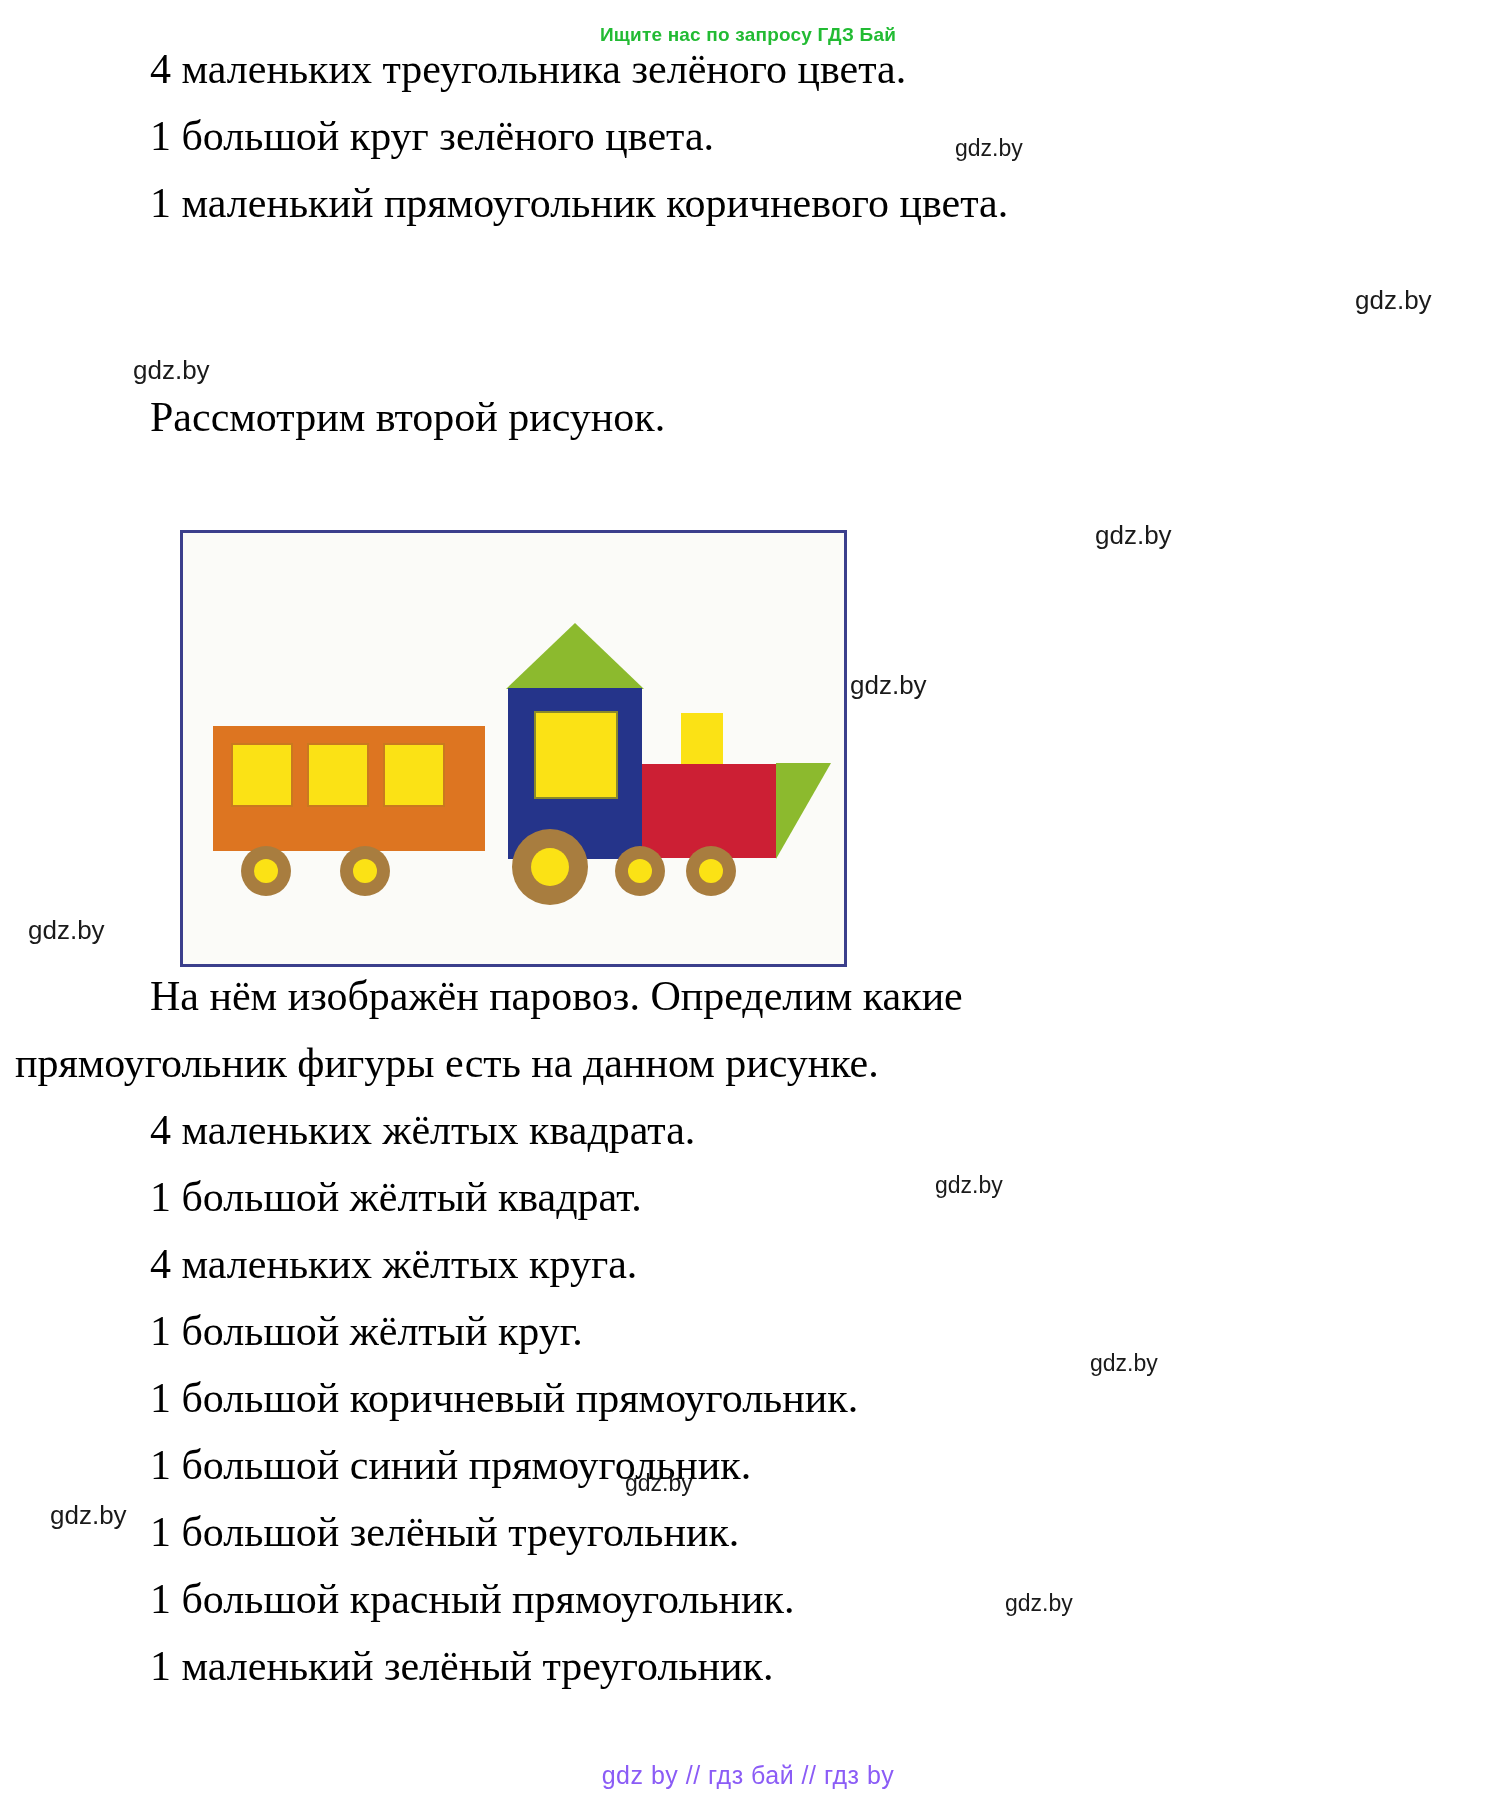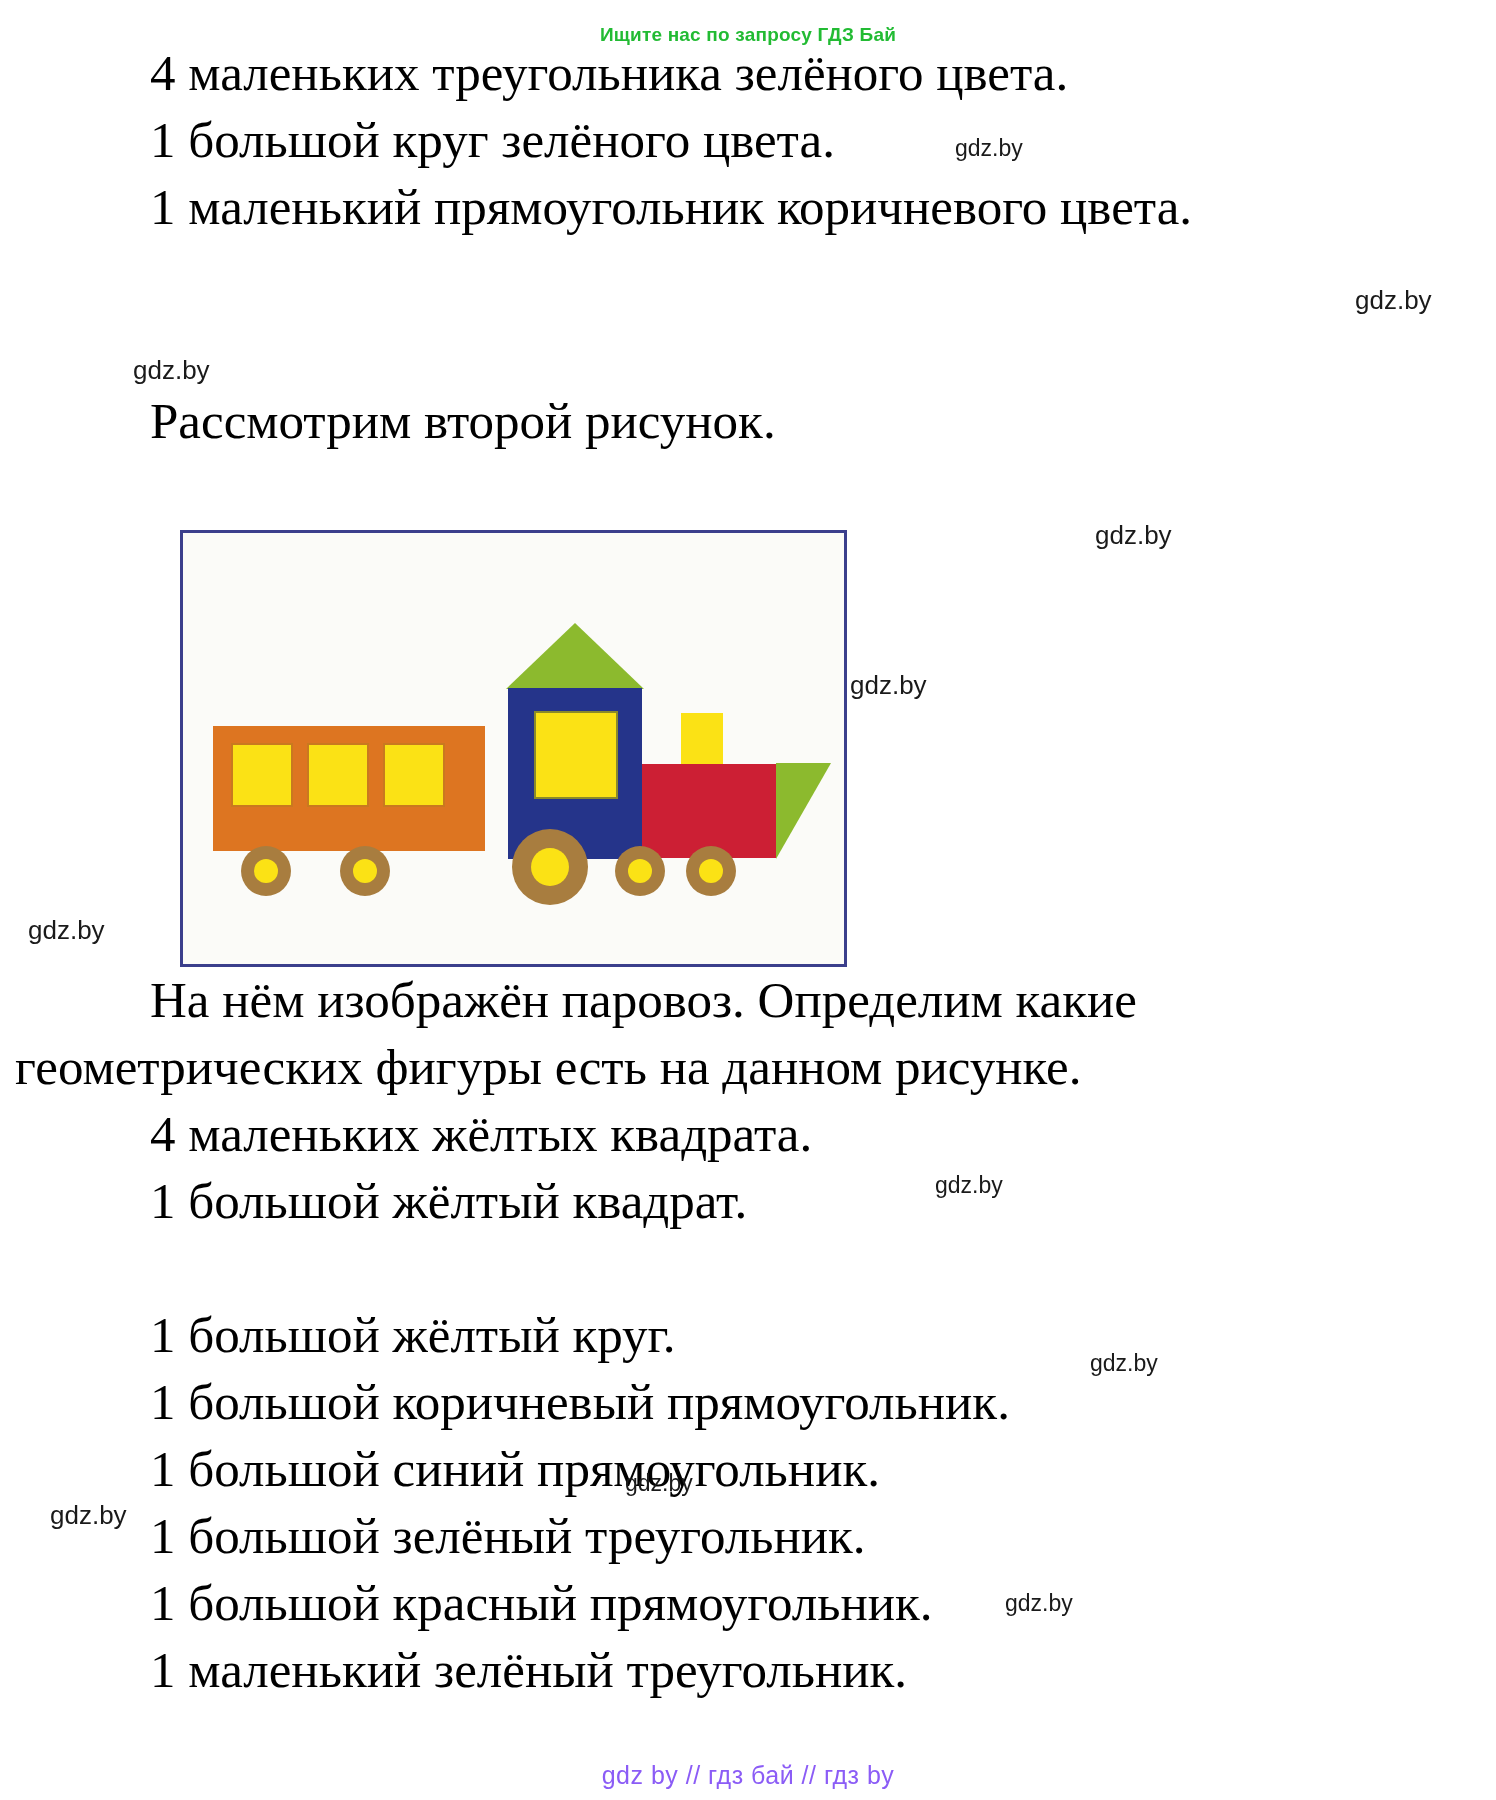--- a/index.html
+++ b/index.html
@@ -35,21 +35,21 @@
   
   .doc {
     position: relative;
     width: 1496px;
     height: 1770px;
     padding: 0;
   }
 
   .para {
     font-family: "Liberation Serif", "DejaVu Serif", serif;
-    font-size: 51px;
+    font-size: 42px;
     line-height: 1.0;
     color: #000000;
     white-space: nowrap;
     position: absolute;
   }
 
   
   .wm {
     position: absolute;
     font-family: "Liberation Sans", "DejaVu Sans", sans-serif;
@@ -158,26 +158,27 @@
 
   <div class="para" style="left:150px; top:85px;">1 большой круг зелёного цвета.</div>
 
   <div class="para" style="left:150px; top:152px;">1 маленький прямоугольник коричневого цвета.</div>
 
 
   <div class="para" style="left:150px; top:366px;">Рассмотрим второй рисунок.</div>
 
   <div class="para" style="left:150px; top:945px;">На нём изображён паровоз. Определим какие</div>
 
-  <div class="para" style="left:15px; top:1012px;">геометрических фигуры есть на данном рисунке.</div>
+  <div class="para" style="left:15px; top:1012px;">прямоугольник фигуры есть на данном рисунке.</div>
 
   <div class="para" style="left:150px; top:1079px;">4 маленьких жёлтых квадрата.</div>
 
   <div class="para" style="left:150px; top:1146px;">1 большой жёлтый квадрат.</div>
 
+  <div class="para" style="left:150px; top:1213px;">4 маленьких жёлтых круга.</div>
 
   <div class="para" style="left:150px; top:1280px;">1 большой жёлтый круг.</div>
 
   <div class="para" style="left:150px; top:1347px;">1 большой коричневый прямоугольник.</div>
 
   <div class="para" style="left:150px; top:1414px;">1 большой синий прямоугольник.</div>
 
   <div class="para" style="left:150px; top:1481px;">1 большой зелёный треугольник.</div>
 
   <div class="para" style="left:150px; top:1548px;">1 большой красный прямоугольник.</div>

